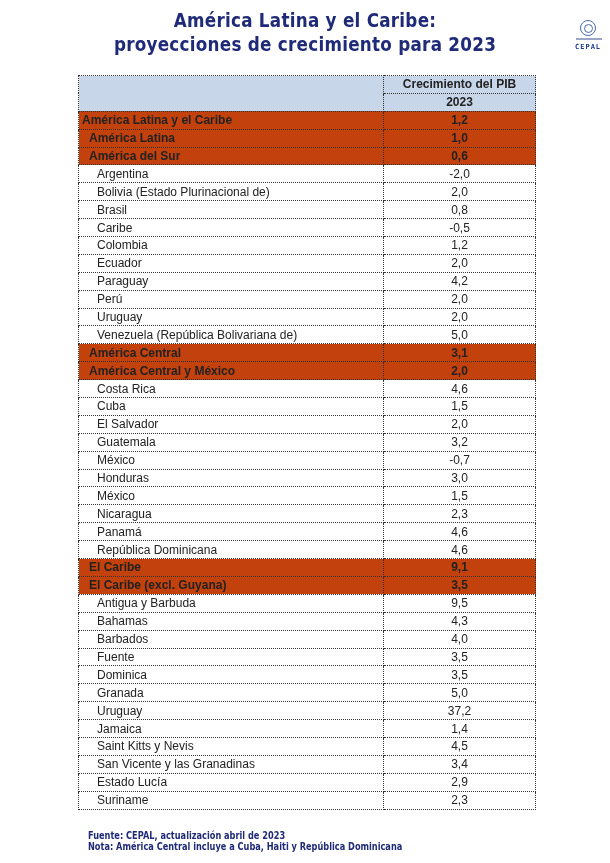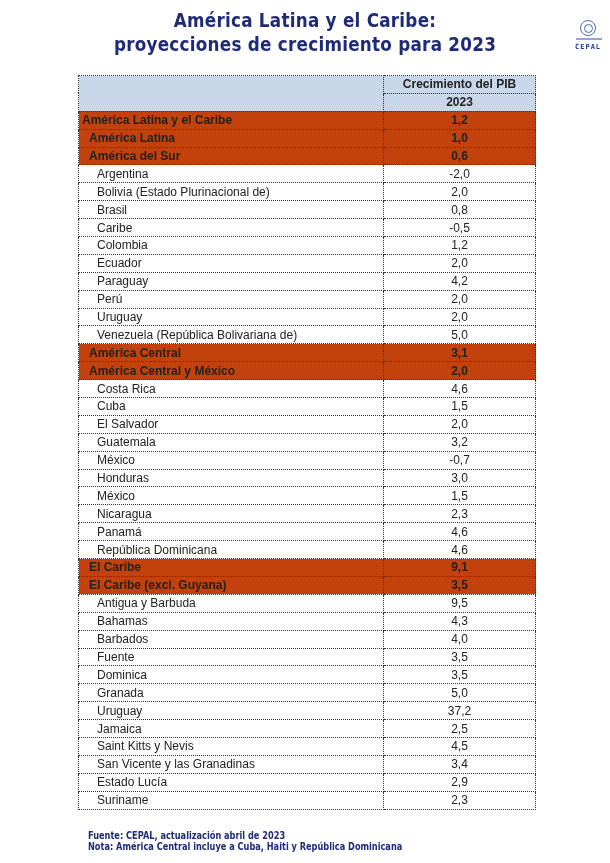--- a/index.html
+++ b/index.html
@@ -204,21 +204,21 @@
       <tr class="country">
         <td class="name">Granada</td>
         <td class="val">5,0</td>
       </tr>
       <tr class="country">
         <td class="name">Uruguay</td>
         <td class="val">37,2</td>
       </tr>
       <tr class="country">
         <td class="name">Jamaica</td>
-        <td class="val">2,5</td>
+        <td class="val">1,4</td>
       </tr>
       <tr class="country">
         <td class="name">Saint Kitts y Nevis</td>
         <td class="val">4,5</td>
       </tr>
       <tr class="country">
         <td class="name">San Vicente y las Granadinas</td>
         <td class="val">3,4</td>
       </tr>
       <tr class="country">

